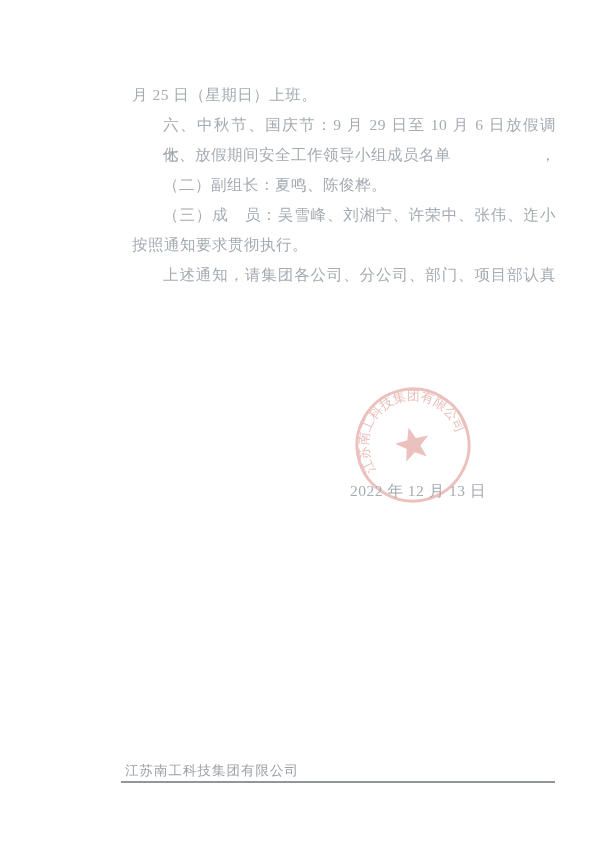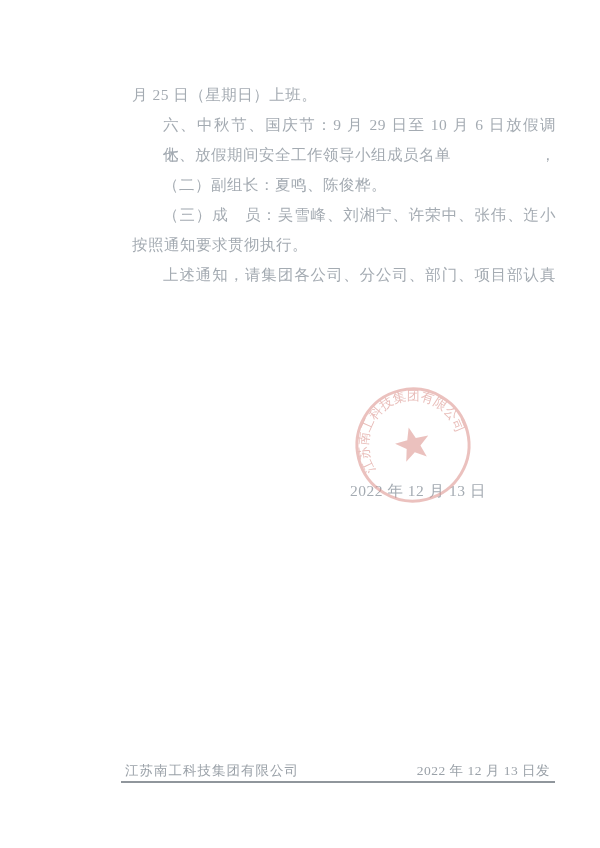--- a/index.html
+++ b/index.html
@@ -113,16 +113,15 @@
       <defs>
         <path id="seal-arc" d="M 19.7 77.4 A 45 45 0 1 1 104.3 77.4" fill="none"></path>
       </defs>
       <text font-size="13" fill="#d6867f" font-family="Liberation Serif, DejaVu Serif, serif">
         <textPath href="#seal-arc" startOffset="0">江苏南工科技集团有限公司</textPath>
       </text>
     </g>
   </svg>
 
   <div class="footer-company">江苏南工科技集团有限公司</div>
-  <div class="footer-issue-date">2022 年 12 月 13 日发</div>
   <div class="footer-rule"></div>
 
 </div>
 
 </body></html>

